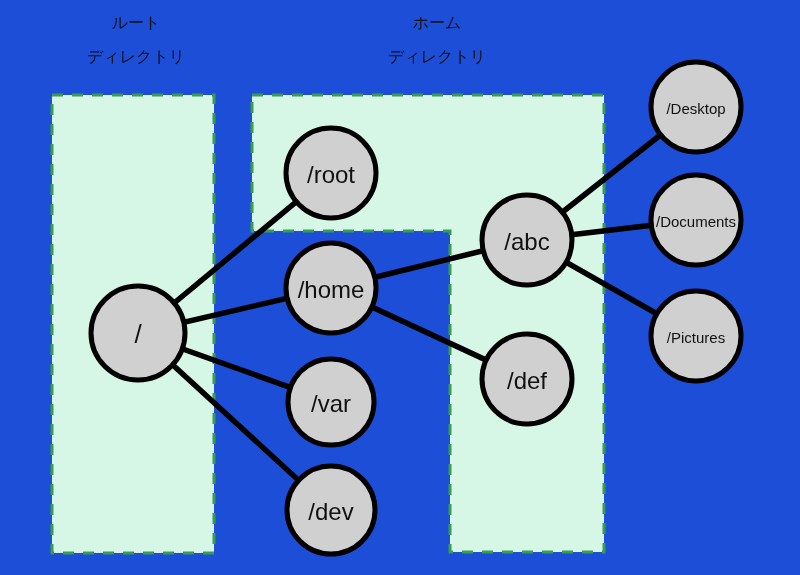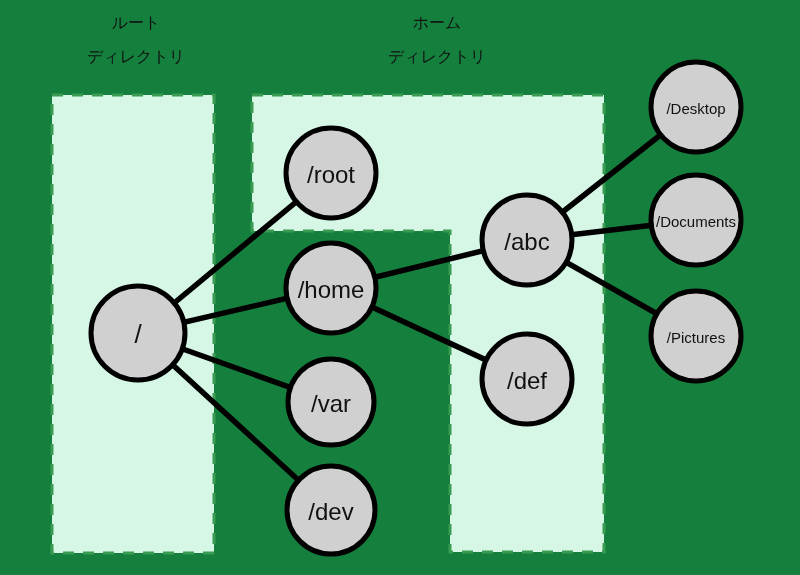--- a/index.html
+++ b/index.html
@@ -7,21 +7,21 @@
     padding: 0;
     background: #ffffff;
   }
   body {
     font-family: "Liberation Sans", sans-serif;
   }
   #canvas {
     position: relative;
     width: 800px;
     height: 575px;
-    background: #15803d;
+    background: #1d4ed8;
     overflow: hidden;
   }
   #diagram-svg {
     position: absolute;
     left: 0;
     top: 0;
     width: 800px;
     height: 575px;
   }
   .group-label {

